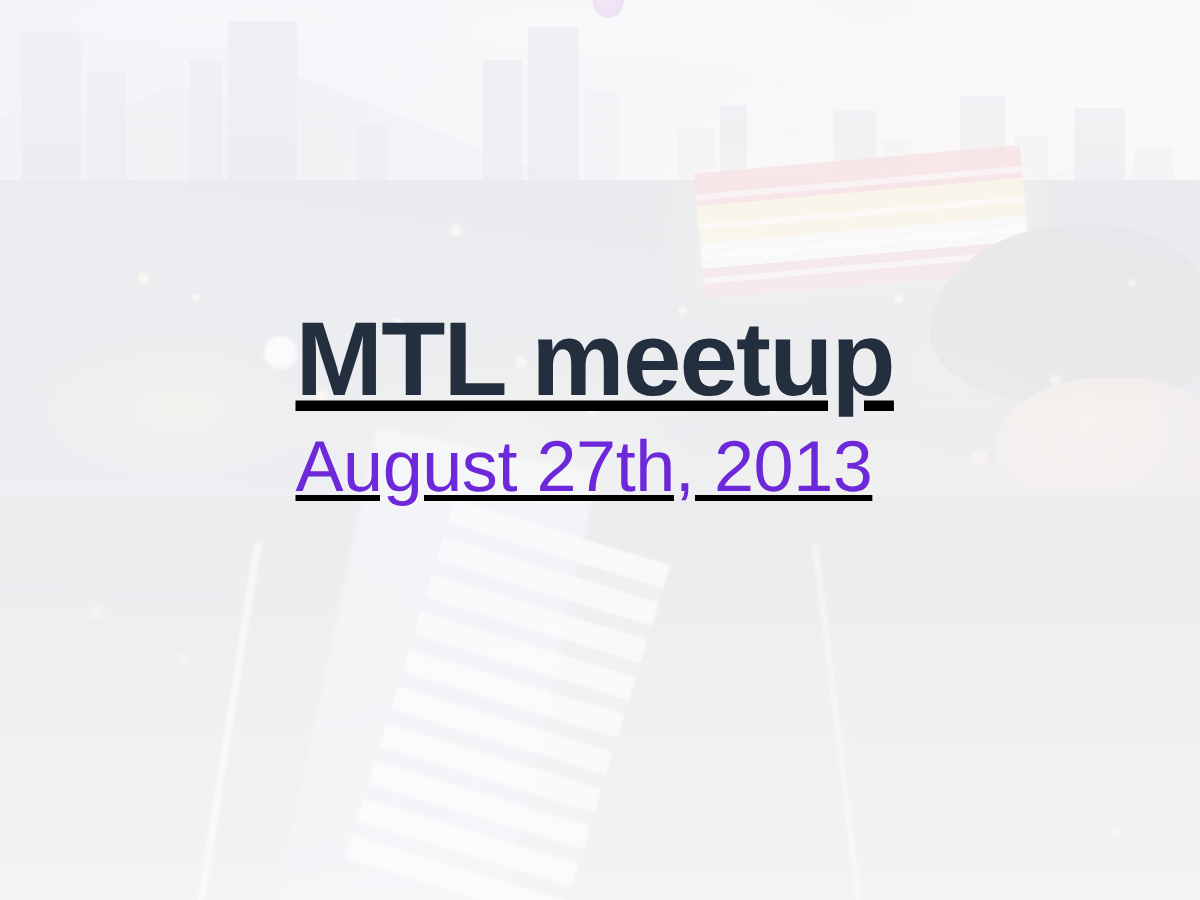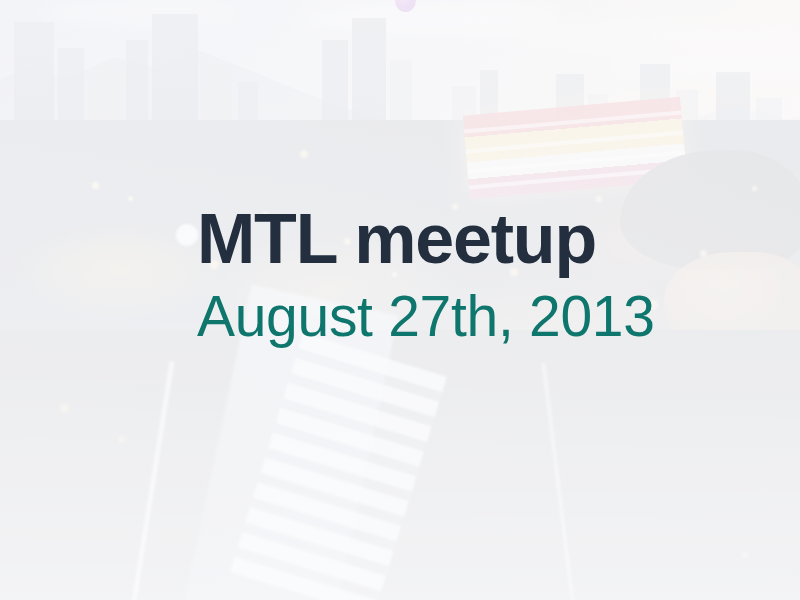--- a/index.html
+++ b/index.html
@@ -229,36 +229,37 @@
     background:rgba(250,250,252,.30);
     z-index:6;
   }
 
   
   .headline {
     position:absolute;
     left:197px;
     top:204px;
     z-index:10;
+    text-decoration:underline;
   }
   .title {
     font-size:70px;
     font-weight:700;
     letter-spacing:-1.2px;
     line-height:1;
     color:#232f3f;
     white-space:nowrap;
   }
   .subtitle {
     margin-top:14px;
-    font-size:57px;
+    font-size:48px;
     font-weight:300;
     letter-spacing:-0.3px;
     line-height:1;
-    color:#0f766e;
+    color:#6d28d9;
     white-space:nowrap;
   }
 </style>
 </head>
 <body>
 
 <div class="slide">
 
   <div class="photo">
 

